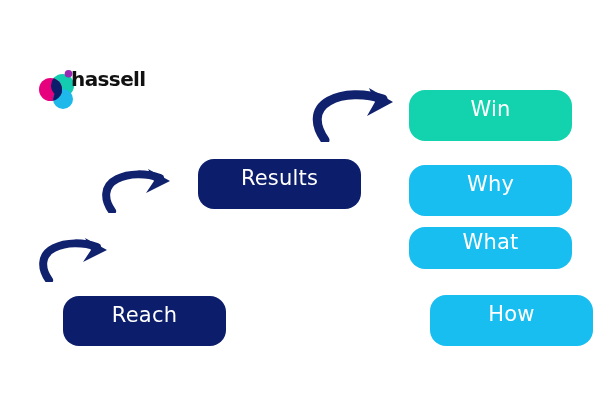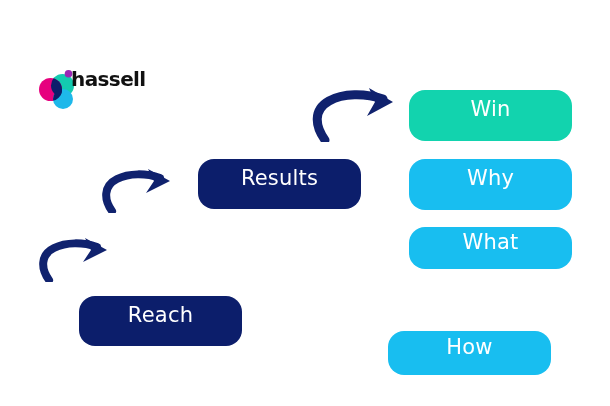--- a/index.html
+++ b/index.html
@@ -67,28 +67,28 @@
     letter-spacing: 0.2px;
     user-select: none;
     box-sizing: border-box;
     padding-bottom: 13px;
   }
 
   
   .pill-stage { background: #0c1e6b; }
   #pill-results  { left: 176px; top: 159px; width: 163px; height: 50px; margin-left: 22px; }
   #pill-response { left: 116px; top: 228px; width: 163px; height: 50px; }
-  #pill-reach    { left:  63px; top: 296px; width: 163px; height: 50px; margin-left: 16px; }
+  #pill-reach    { left:  63px; top: 296px; width: 163px; height: 50px; }
 
   
   .pill-question { background: #18bef0; }
   #pill-win   { background: #12d3ae; left: 409px; top:  90px; width: 163px; height: 51px; }
-  #pill-why   { left: 409px; top: 159px; width: 163px; height: 51px; }
+  #pill-why   { left: 409px; top: 165px; width: 163px; height: 51px; }
   #pill-what  { left: 409px; top: 227px; width: 163px; height: 42px; }
-  #pill-how   { left: 388px; top: 295px; width: 163px; height: 44px; margin-top: 36px; }
+  #pill-how   { left: 430px; top: 295px; width: 163px; height: 51px; }
 
   
   .arrow {
     position: absolute;
     pointer-events: none;
   }
   #arrow-to-win      { left: 309px; top:  86px; width: 92px; height: 56px; }
   #arrow-to-results  { left: 100px; top: 167px; width: 76px; height: 46px; }
   #arrow-to-response { left:  37px; top: 236px; width: 76px; height: 46px; }
 </style>

